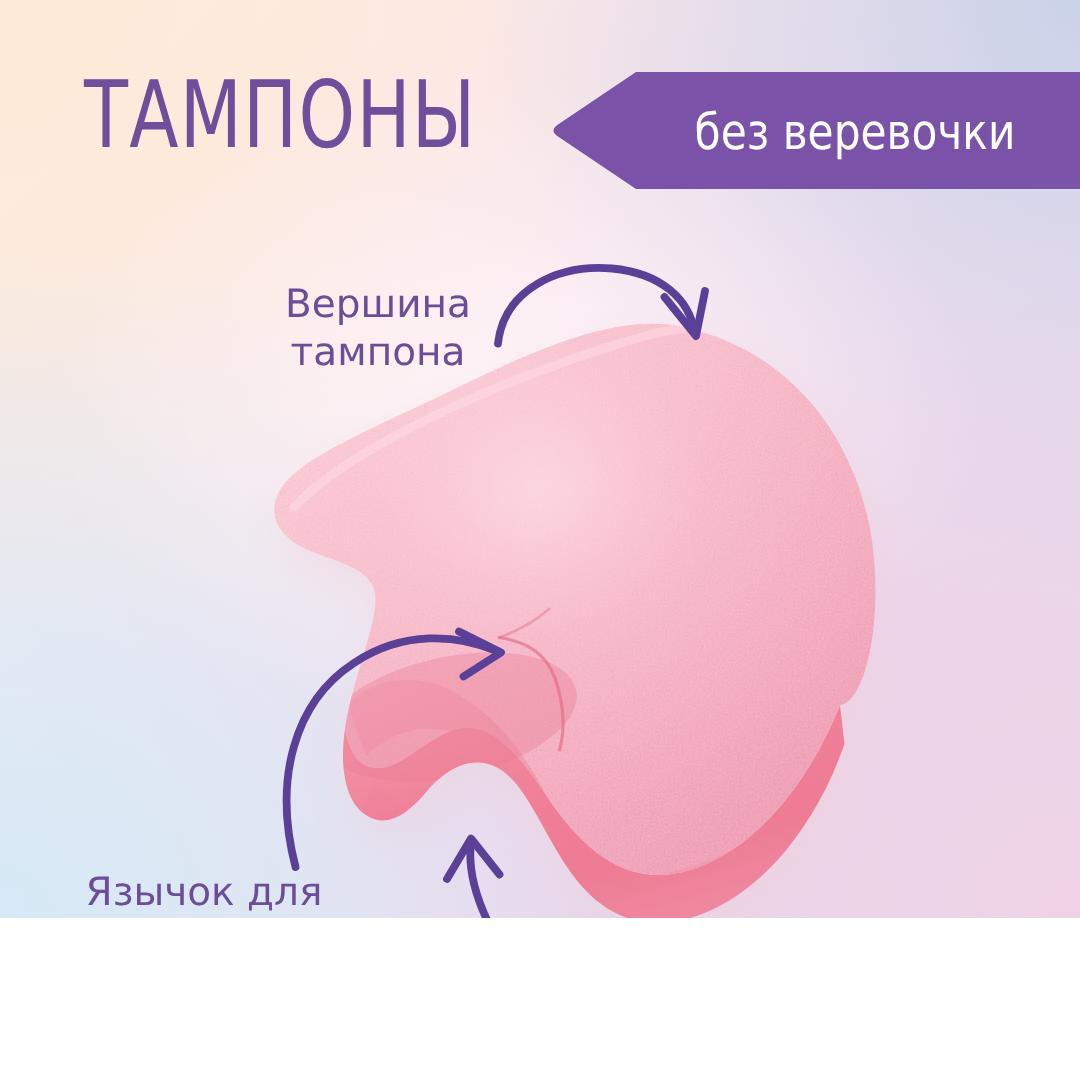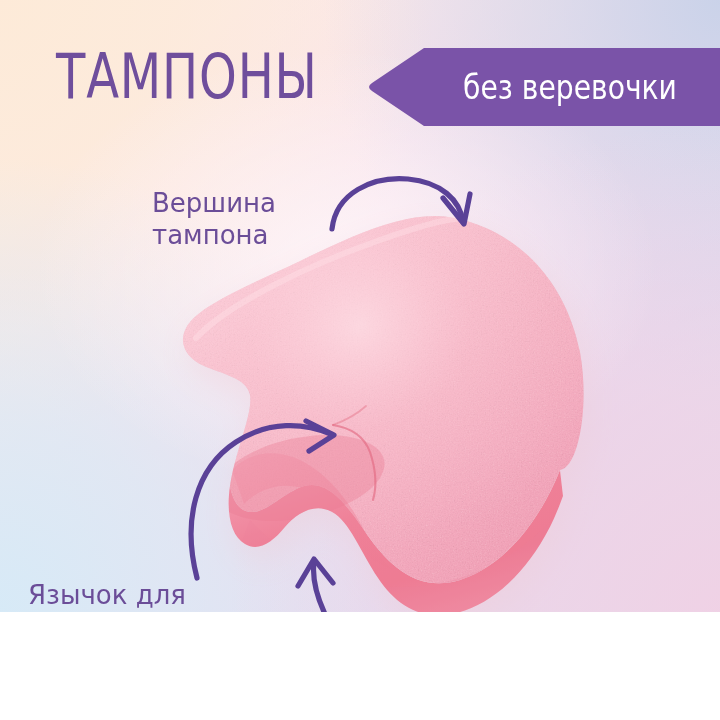--- a/index.html
+++ b/index.html
@@ -143,21 +143,21 @@
   }
 
   
   .callout {
     position: absolute;
     z-index: 11;
     color: #6b4d98;
     font-size: 26px;
     line-height: 1.22;
     font-weight: 400;
-    text-align: left;
+    text-align: center;
     white-space: pre-line;
     font-family: "DejaVu Sans", "Liberation Sans", sans-serif;
   }
   .callout-top      { left: 152px; top: 188px;  width: 200px; }
   .callout-left     { left: 28px;  top: 580px;  width: 216px; }
   .callout-right    { left: 468px; top: 608px;  width: 220px; }
 </style>
 </head>
 <body>
 

